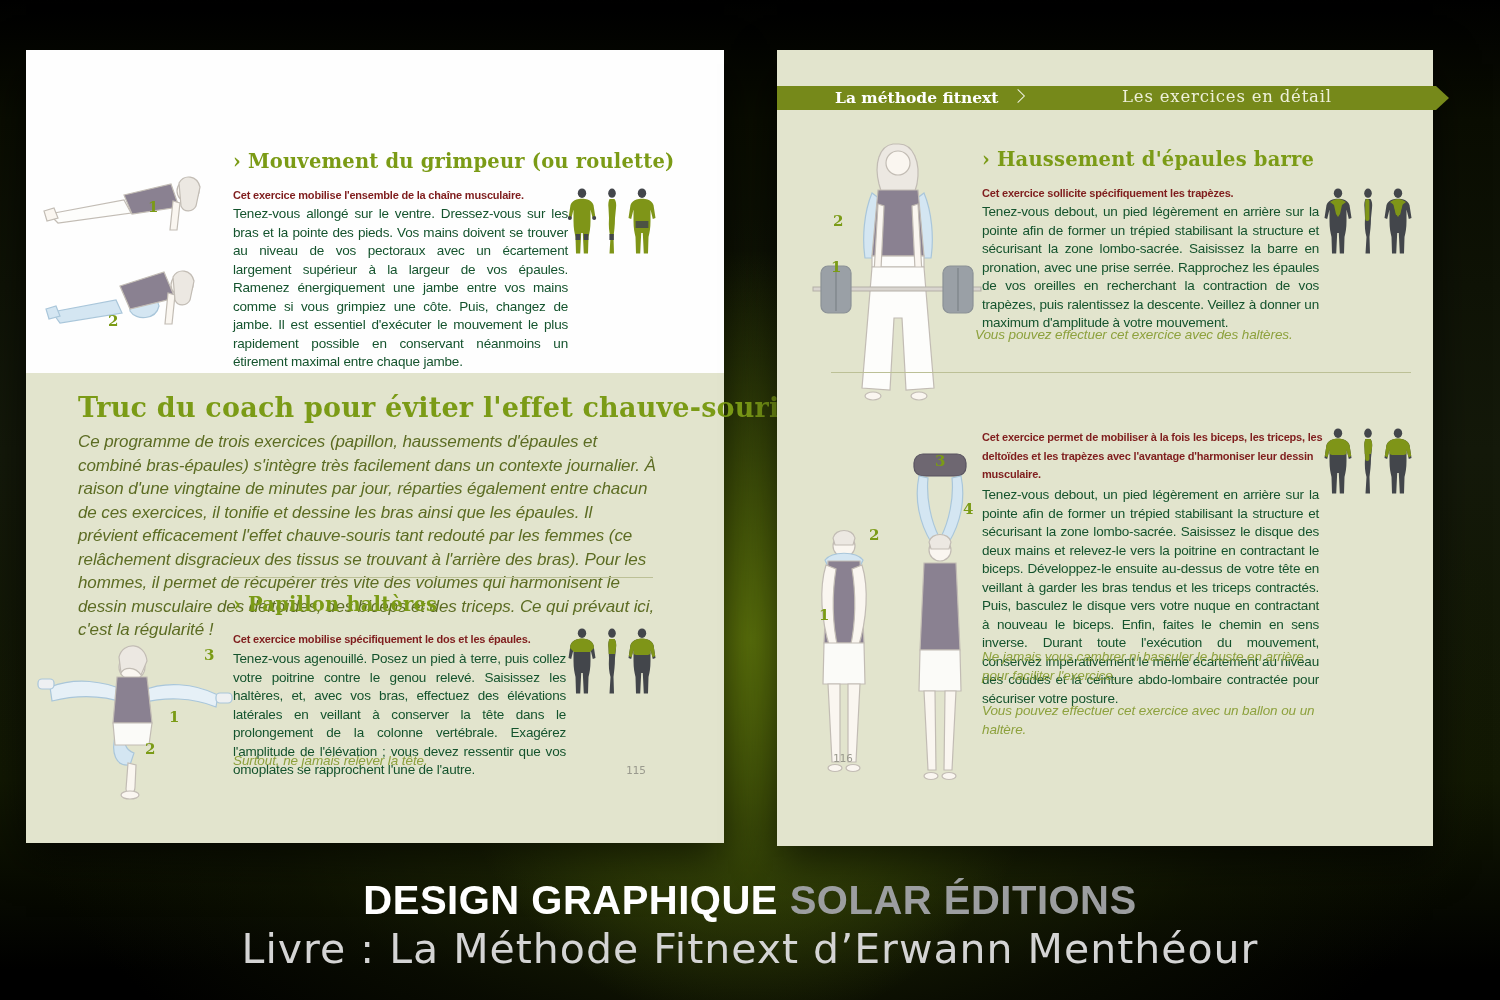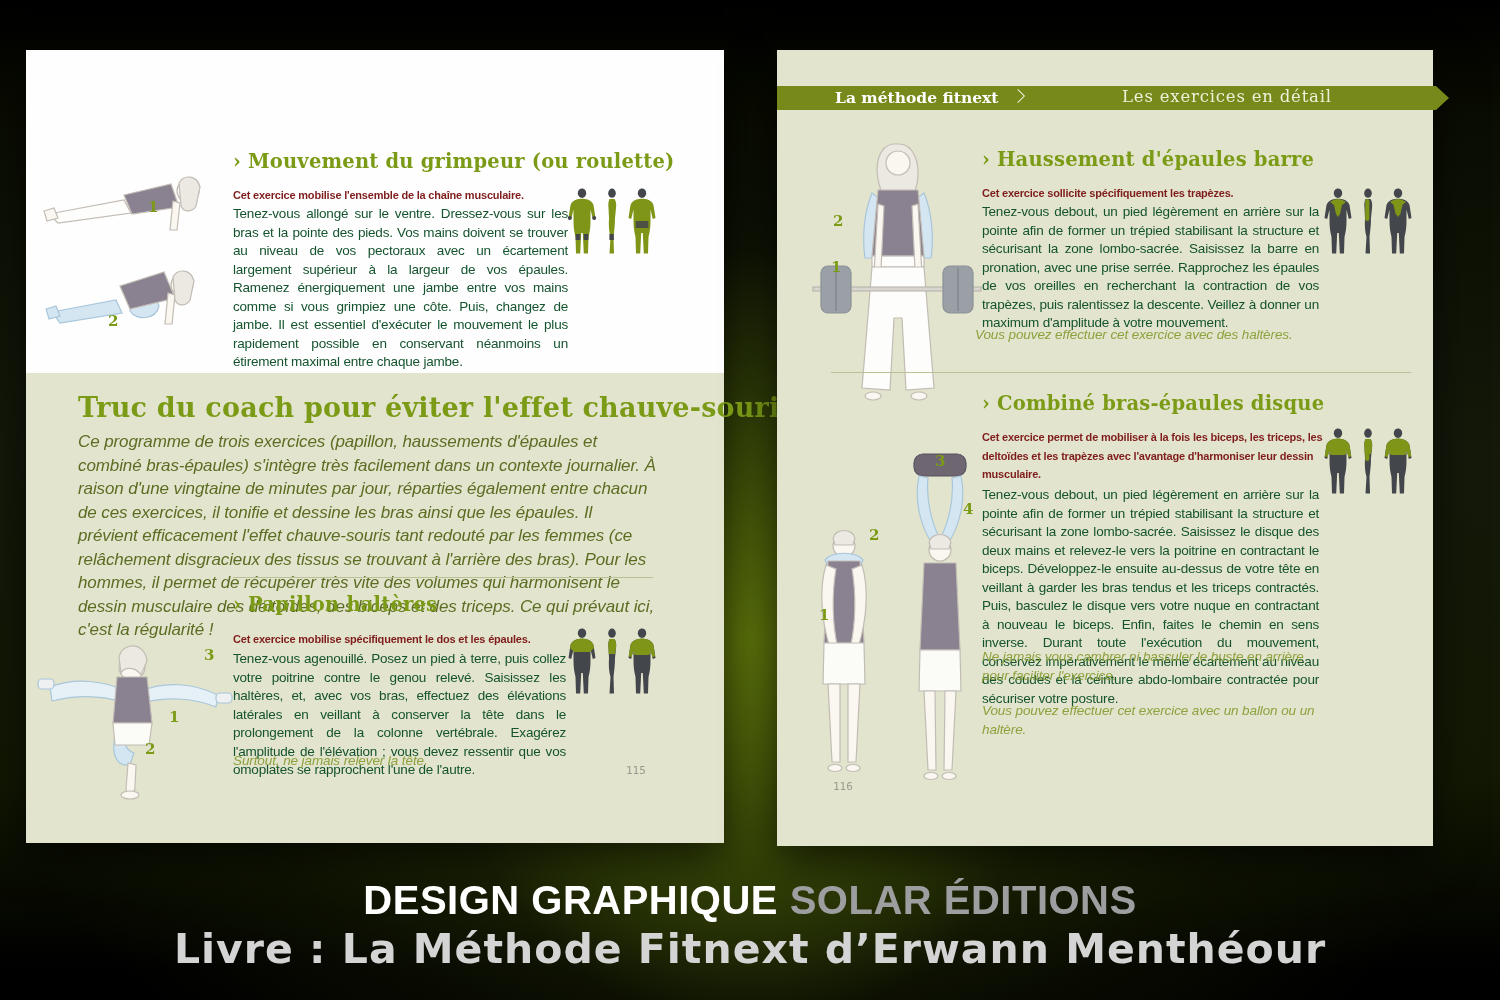--- a/index.html
+++ b/index.html
@@ -39,21 +39,21 @@
     letter-spacing:.8px;white-space:nowrap;}
   .hdr-chevron{position:absolute;left:236px;top:41px;width:9px;height:9px;
     border-top:1.6px solid rgba(255,255,255,.85);border-right:1.6px solid rgba(255,255,255,.85);
     transform:rotate(45deg);}
 
   .muscle-group{position:absolute;display:flex;gap:7px;align-items:flex-end;}
 
   .caption{position:absolute;left:0;top:878px;width:1500px;text-align:center;}
   .cap1{font-size:40px;font-weight:bold;letter-spacing:.5px;color:#ffffff;white-space:nowrap;}
   .cap1 .gray{color:#9c9ea0;}
-  .cap2{margin-top:2px;font-family:"DejaVu Sans","Liberation Sans",sans-serif;font-weight:700;
+  .cap2{margin-top:2px;font-family:"DejaVu Sans","Liberation Sans",sans-serif;font-weight:400;
     font-size:41px;color:#d4d4d4;letter-spacing:1px;white-space:nowrap;}
 
   .illu{position:absolute;}
   svg{display:block;}
 </style>
 </head>
 <body>
 
 <div class="stage">
 
@@ -233,21 +233,20 @@
       <svg width="30" height="70" viewBox="0 0 30 70">
         <ellipse cx="15" cy="5.2" rx="4.2" ry="4.8" fill="#43464b"></ellipse>
         <use href="#figF" fill="#43464b"></use>
           <use href="#ovTraps" fill="#7f9518"></use>
         <path d="M10,15 L20,15 L17,27 L13,27 Z" fill="#7f9518"></path>
       </svg>
     </div>
 
     <div class="divider" style="left:54px;top:322px;width:580px;"></div>
 
-    <div class="sec-title" style="left:205px;top:342px;">› Combiné bras-épaules disque</div>
     <div class="lead" style="left:205px;top:378px;width:342px;">Cet exercice permet de mobiliser à la fois les biceps, les triceps, les deltoïdes et les trapèzes avec l'avantage d'harmoniser leur dessin musculaire.</div>
     <div class="bodytxt" style="left:205px;top:436px;width:337px;">Tenez-vous debout, un pied légèrement en arrière sur la pointe afin de former un trépied stabilisant la structure et sécurisant la zone lombo-sacrée. Saisissez le disque des deux mains et relevez-le vers la poitrine en contractant le biceps. Développez-le ensuite au-dessus de votre tête en veillant à garder les bras tendus et les triceps contractés. Puis, basculez le disque vers votre nuque en contractant à nouveau le biceps. Enfin, faites le chemin en sens inverse. Durant toute l'exécution du mouvement, conservez impérativement le même écartement au niveau des coudes et la ceinture abdo-lombaire contractée pour sécuriser votre posture.</div>
 
     <div class="illu" style="left:15px;top:378px;">
       <svg width="200" height="360" viewBox="0 0 200 360">
 
         <g stroke="#c2bcb4" stroke-width="1.2">
           <circle cx="52" cy="118" r="11" fill="#faf6f0"></circle>
           <path d="M41,110 C43,100 61,100 63,110 L61,117 L43,117 Z" fill="#ece8e2"></path>
         </g>
@@ -301,21 +300,21 @@
       <svg width="30" height="70" viewBox="0 0 30 70">
         <ellipse cx="15" cy="5.2" rx="4.2" ry="4.8" fill="#43464b"></ellipse>
         <use href="#figF" fill="#43464b"></use>
           <use href="#ovArms" fill="#7f9518"></use>
       </svg>
     </div>
 
     <div class="note" style="left:205px;top:598px;width:330px;">Ne jamais vous cambrer ni basculer le buste en arrière pour faciliter l'exercice.</div>
     <div class="note" style="left:205px;top:652px;width:340px;">Vous pouvez effectuer cet exercice avec un ballon ou un haltère.</div>
 
-    <div class="pagenum" style="left:56px;top:730px;">116</div>
+    <div class="pagenum" style="left:56px;top:702px;">116</div>
   </div>
 
   <div class="caption">
     <div class="cap1"><span>DESIGN GRAPHIQUE</span> <span class="gray">SOLAR ÉDITIONS</span></div>
     <div class="cap2">Livre : La Méthode Fitnext d’Erwann Menthéour</div>
   </div>
 
 </div>
 
 </body></html>

